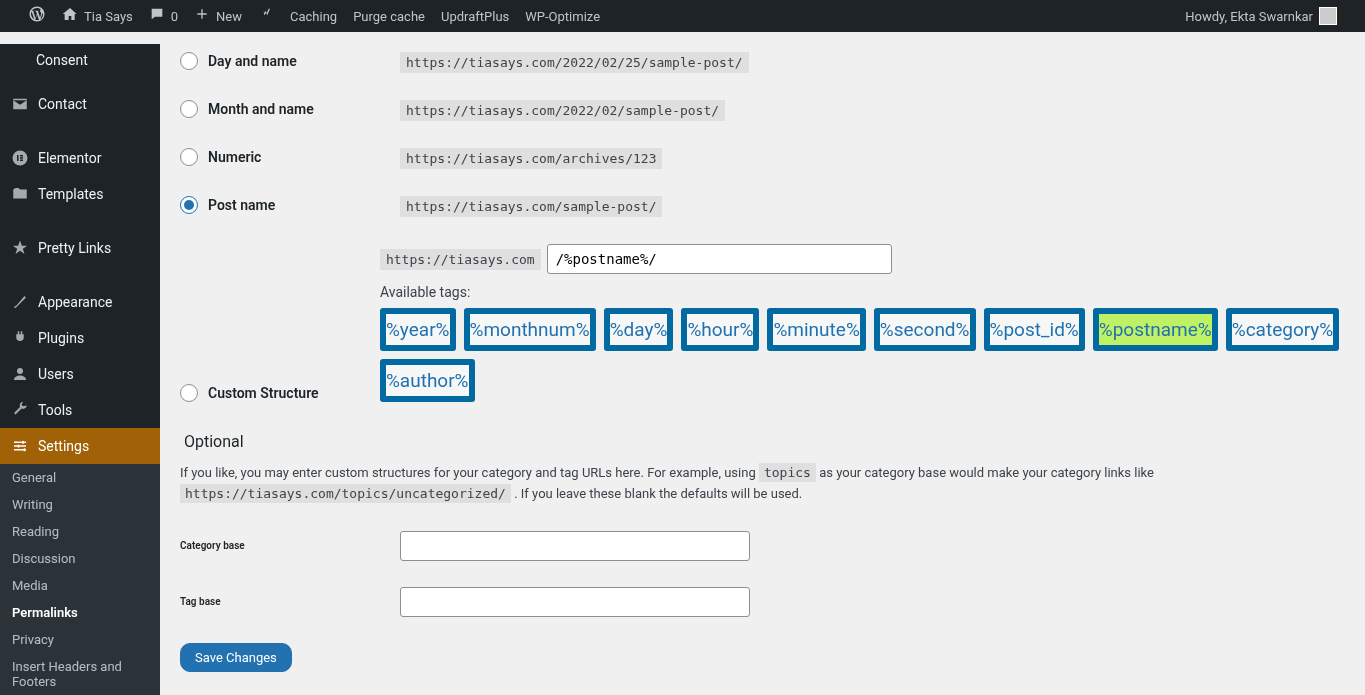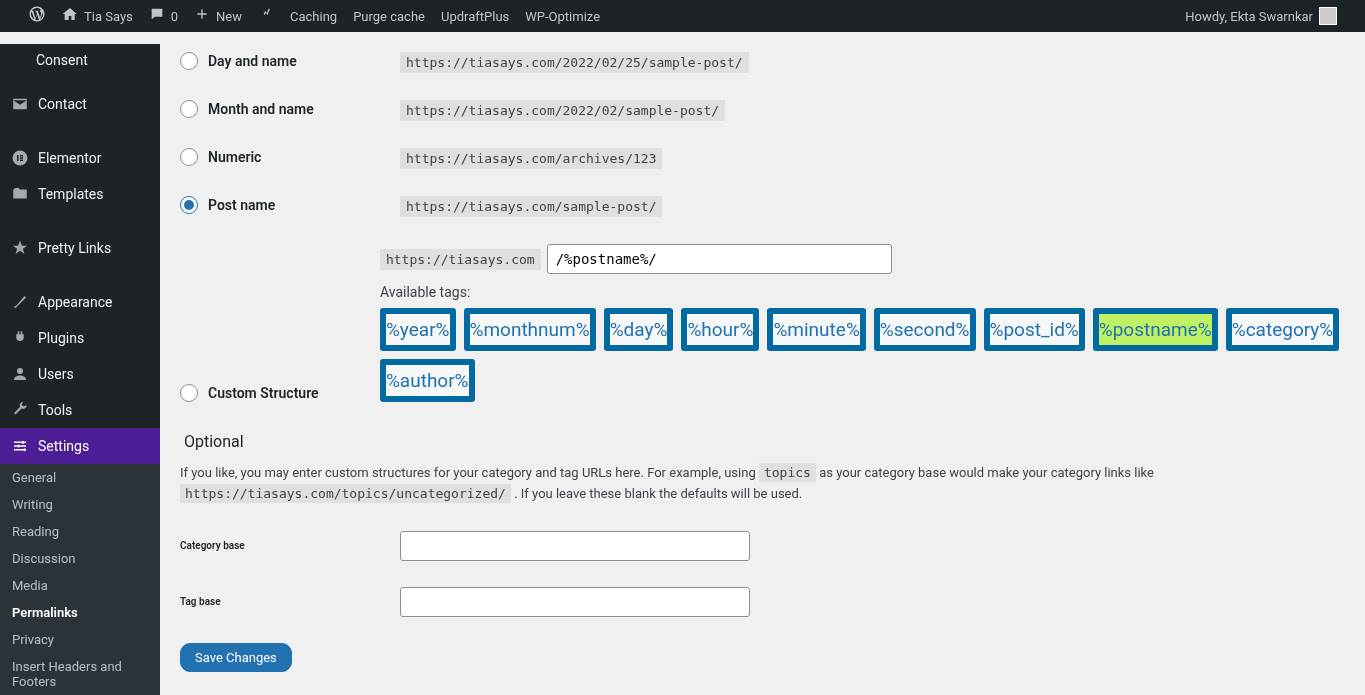--- a/index.html
+++ b/index.html
@@ -8,21 +8,21 @@
 
 .admin-bar { background: #1d2327; height: 32px; display: flex; align-items: center; justify-content: space-between; color: #c3c4c7; font-size: 13px; padding: 0 20px; }
 .admin-bar-left, .admin-bar-right { display: flex; align-items: center; gap: 0; }
 .ab-item { display: flex; align-items: center; gap: 6px; padding: 0 8px; height: 32px; cursor: pointer; }
 .ab-icon { font-size: 16px; }
 .avatar { width: 18px; height: 18px; background: #ccc; border: 1px solid #fff; display: inline-block; }
 
 
 .sidebar { position: fixed; left: 0; top: 44px; bottom: 0; width: 160px; background: #1d2327; color: #c3c4c7; overflow-y: auto; }
 .menu-item { display: flex; align-items: center; gap: 8px; padding: 8px 10px; cursor: pointer; font-size: 14px; color: #f0f0f1; }
-.menu-item.current { background: #4c1d95; color: #fff; position: relative; }
+.menu-item.current { background: #a16207; color: #fff; position: relative; }
 .menu-item.current::after { content: ""; position: absolute; right: -8px; top: 50%; transform: translateY(-50%); border: 8px solid transparent; border-right-color: #f0f0f1; }
 .menu-icon { width: 20px; height: 20px; display: inline-flex; align-items: center; justify-content: center; font-size: 16px; }
 .submenu { background: #2c3338; }
 .submenu-item { padding: 6px 12px; font-size: 13px; color: rgba(240,246,252,.7); cursor: pointer; }
 .submenu-item.current { color: #fff; font-weight: 600; }
 
 
 .content { margin-left: 160px; padding: 20px 20px 40px 20px; }
 .form-row { display: flex; align-items: flex-end; margin-bottom: 30px; }
 .radio-cell { width: 220px; display: flex; align-items: center; gap: 10px; }

